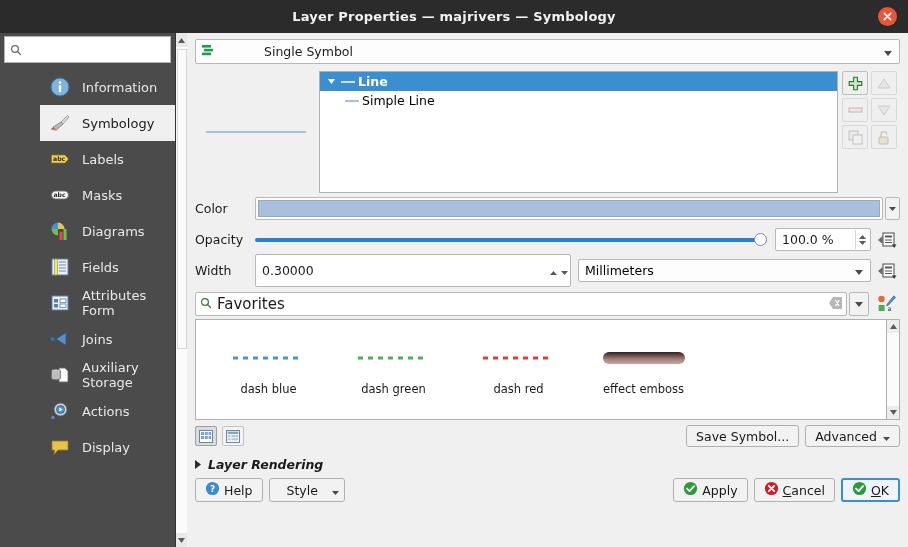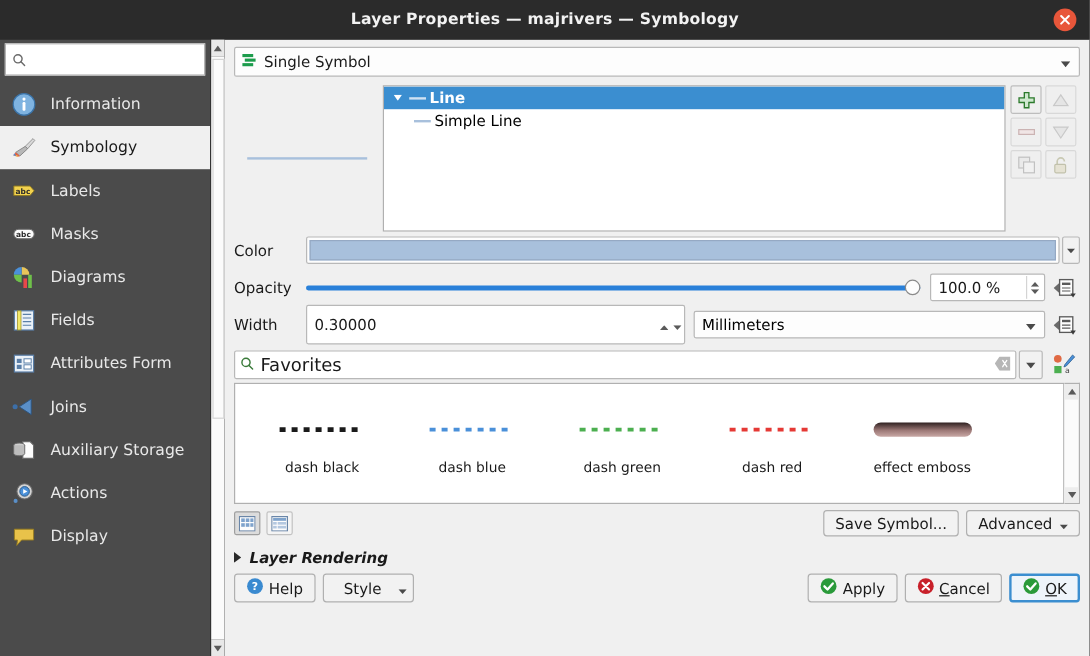--- a/index.html
+++ b/index.html
@@ -36,42 +36,42 @@
     display:flex; align-items:center; padding:0 5px;
   }
   .search-wrap svg { flex:0 0 auto; }
   .search-wrap input {
     border:none; outline:none; font-family:"DejaVu Sans",sans-serif;
     font-size:12px; width:100%; margin-left:4px; background:transparent; color:#222;
   }
   .side-list { flex:1; overflow:hidden; padding-top:4px; }
   .side-item {
     height:36px; display:flex; align-items:center; gap:11px;
-    padding-left:9px; color:#e8e8e8; font-size:13px; cursor:pointer;
+    padding-left:9px; color:#e8e8e8; font-size:13px; cursor:pointer;margin-left:40px;
   }
   .side-item.active { background:#f0f0f0; color:#1a1a1a; }
   .side-icon { width:22px; height:22px; flex:0 0 22px; display:flex; align-items:center; justify-content:center; }
 
   .side-scroll {
     width:12px; background:#3f3f3f; position:relative;
     border-left:1px solid #333;
   }
   .side-scroll .sarrow { height:14px; display:flex; align-items:center; justify-content:center; background:#e8e8e8; }
   .side-scroll .strack { position:absolute; top:14px; bottom:14px; left:0; right:0; background:#fbfbfb; }
   .side-scroll .sthumb { position:absolute; top:16px; left:1px; width:10px; height:300px; background:#fbfbfb; border:1px solid #d5d5d5;}
   .side-scroll .sbot { position:absolute; bottom:0; left:0; right:0; height:14px; display:flex; align-items:center; justify-content:center; background:#e8e8e8;}
 
   
   .main {
     flex:1; background:#f0f0f0; padding:6px 8px 0 8px;
     display:flex; flex-direction:column;
   }
   .combo {
     height:25px; background:#fdfdfd; border:1px solid #b8b8b8; border-radius:2px;
-    display:flex; align-items:center; padding:0 4px; cursor:pointer; position:relative;
+    display:flex; align-items:center; padding:0 4px; cursor:pointer; position:relative;gap:44px;
   }
   .combo .lbl { margin-left:6px; font-size:12.5px; color:#1a1a1a; }
   .combo .arrow { position:absolute; right:7px; top:50%; transform:translateY(-50%); }
 
   
   .tree-row { display:flex; margin-top:7px; height:122px; }
   .preview {
     width:122px; display:flex; align-items:center; justify-content:center;
   }
   .preview .pline { width:100px; height:2px; background:#a8c0dc; }
@@ -535,28 +535,20 @@
             <rect x="1.6" y="11" width="6" height="6" fill="#4caf50"></rect>
             <path d="M16.8 1.8 L18.6 3.4 L11.6 11 L9.6 11.8 L10.4 9.8 Z" fill="#4a90d9" stroke="#2a5a8a" stroke-width=".6"></path>
             <text x="10.5" y="17" font-family="DejaVu Sans" font-size="6.5" fill="#3a3a3a">a</text>
           </svg>
         </div>
       </div>
 
       <div class="gallery-wrap">
         <div class="gallery">
 
-          <div class="gitem">
-            <div class="gsym">
-              <svg width="78" height="8" viewBox="0 0 78 8">
-                <path d="M3 4 H73" stroke="#1a1a1a" stroke-width="4" stroke-dasharray="5 5"></path>
-              </svg>
-            </div>
-            <div class="glabel">dash  black</div>
-          </div>
 
           <div class="gitem">
             <div class="gsym">
               <svg width="78" height="8" viewBox="0 0 78 8">
                 <path d="M3 4 H73" stroke="#4a90d9" stroke-width="3" stroke-dasharray="5 5"></path>
               </svg>
             </div>
             <div class="glabel">dash blue</div>
           </div>
 

